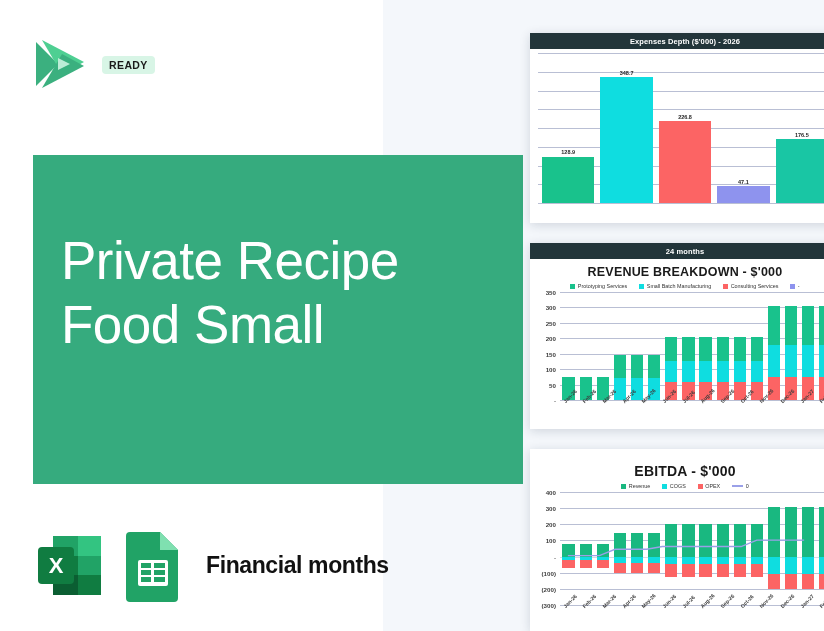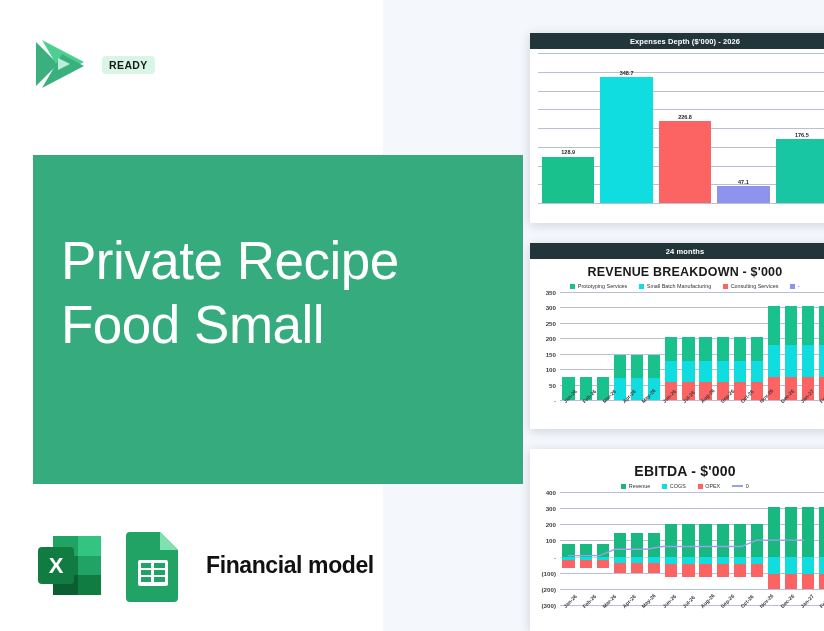--- a/index.html
+++ b/index.html
@@ -151,21 +151,21 @@
         <path d="M36 2 l18 18 h-18 z" fill="#7fe0b0"></path>
         <rect x="14" y="30" width="30" height="26" rx="2" fill="#ffffff"></rect>
         <rect x="17" y="33" width="10" height="5" fill="#21a366"></rect>
         <rect x="30" y="33" width="11" height="5" fill="#21a366"></rect>
         <rect x="17" y="40" width="10" height="5" fill="#21a366"></rect>
         <rect x="30" y="40" width="11" height="5" fill="#21a366"></rect>
         <rect x="17" y="47" width="10" height="5" fill="#21a366"></rect>
         <rect x="30" y="47" width="11" height="5" fill="#21a366"></rect>
       </svg>
     </div>
-    <div class="footer-label">Financial model</div>
+    <div class="footer-label">Financial months</div>
   </div>
 </div>
 
 <div class="card" id="card-expenses">
   <div class="chart-titlebar">Expenses Depth ($'000) - 2026</div>
   <div class="plot" id="c1-plot">
     <div id="c1-grid">
         <div class="gridline" style="top: 0px;"></div>
         <div class="gridline" style="top: 18.75px;"></div>
         <div class="gridline" style="top: 37.5px;"></div>

